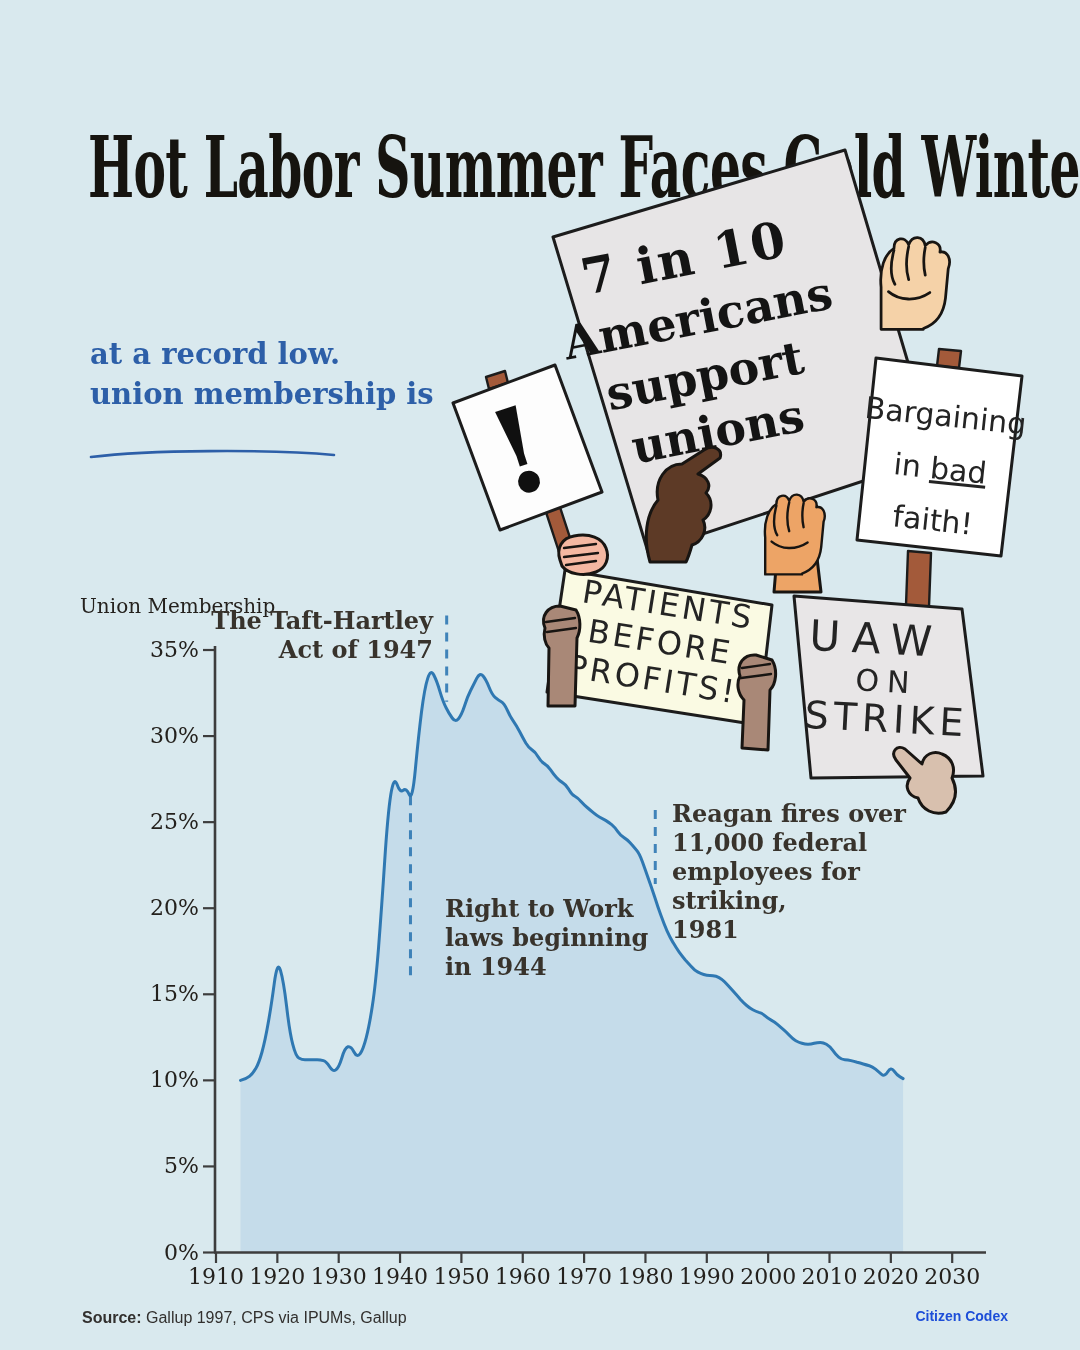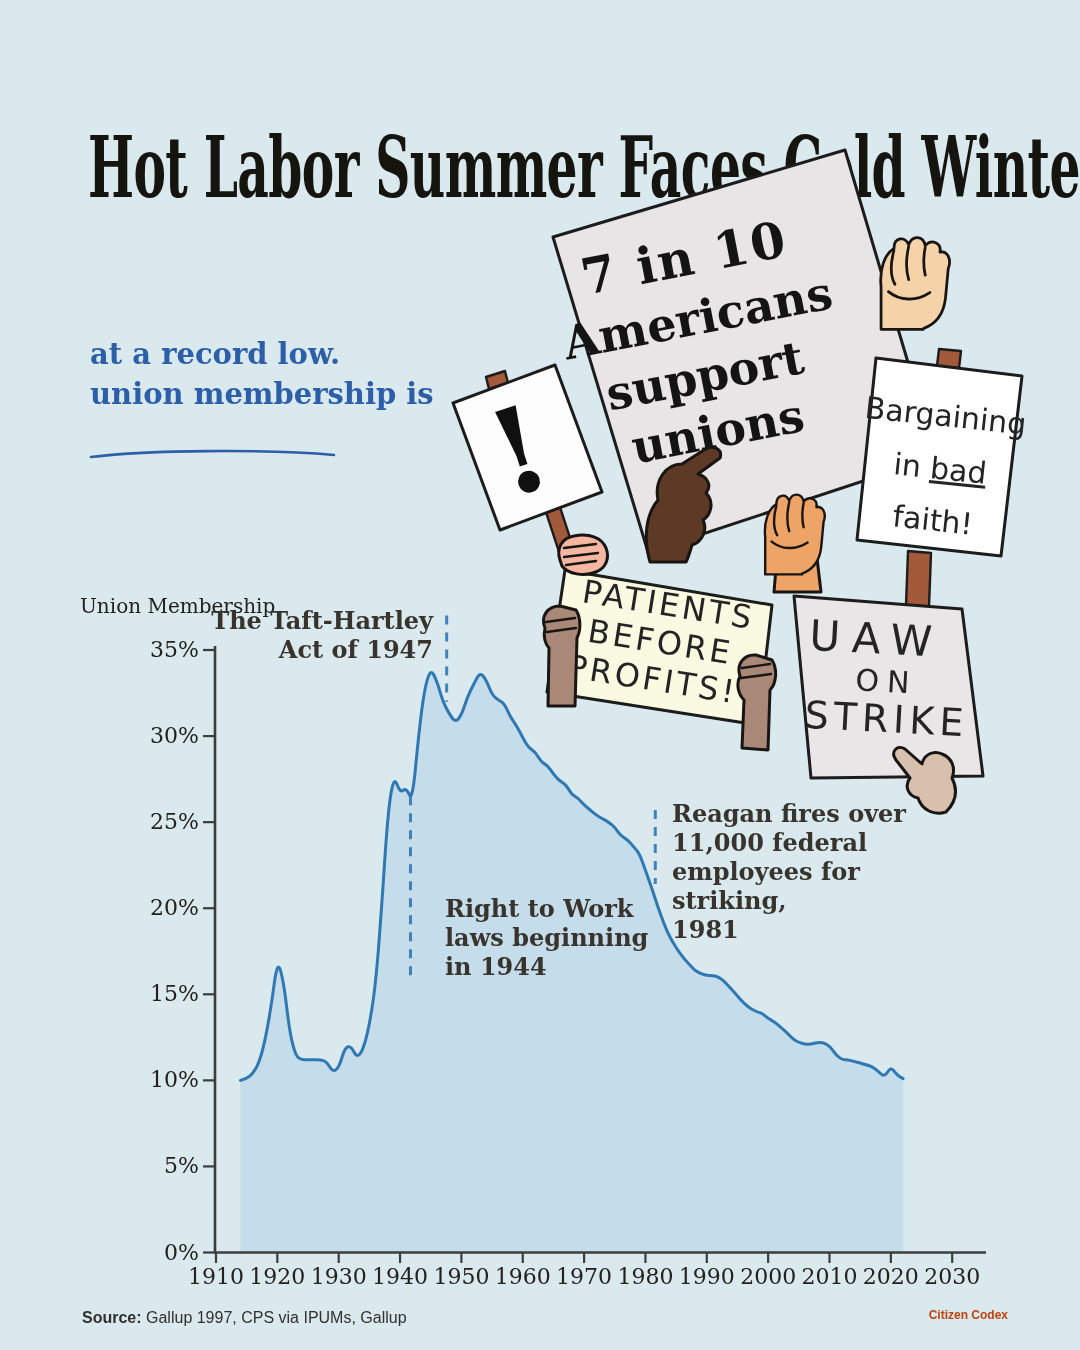--- a/index.html
+++ b/index.html
@@ -42,21 +42,21 @@
   .handline{fill:none;stroke:#181512;stroke-width:2.4px;stroke-linecap:round;}
   .bigsign-text{font-family:"DejaVu Serif",serif;font-weight:bold;fill:#141414;text-anchor:middle;}
   .hand-text{font-family:"DejaVu Sans",sans-serif;fill:#242424;text-anchor:middle;}
   .excl{font-family:"DejaVu Serif",serif;font-weight:bold;font-size:118px;fill:#101010;text-anchor:middle;}
 
   
   #source{position:absolute;left:82px;top:1309px;font-family:"Liberation Sans","DejaVu Sans",sans-serif;
           font-size:16px;color:#32302e;}
   #source b{font-weight:bold;margin-top:34px;}
   #brand{position:absolute;right:72px;top:1308px;font-family:"Liberation Sans","DejaVu Sans",sans-serif;
-         font-weight:bold;font-size:12px;color:#c2410c;}
+         font-weight:bold;font-size:14px;color:#1d4ed8;}
 </style>
 </head>
 <body>
 
 <div id="canvas">
 
   <h1 id="title">Hot Labor Summer Faces Cold Winter</h1>
 
 
   <div id="intro-2" class="intro">

